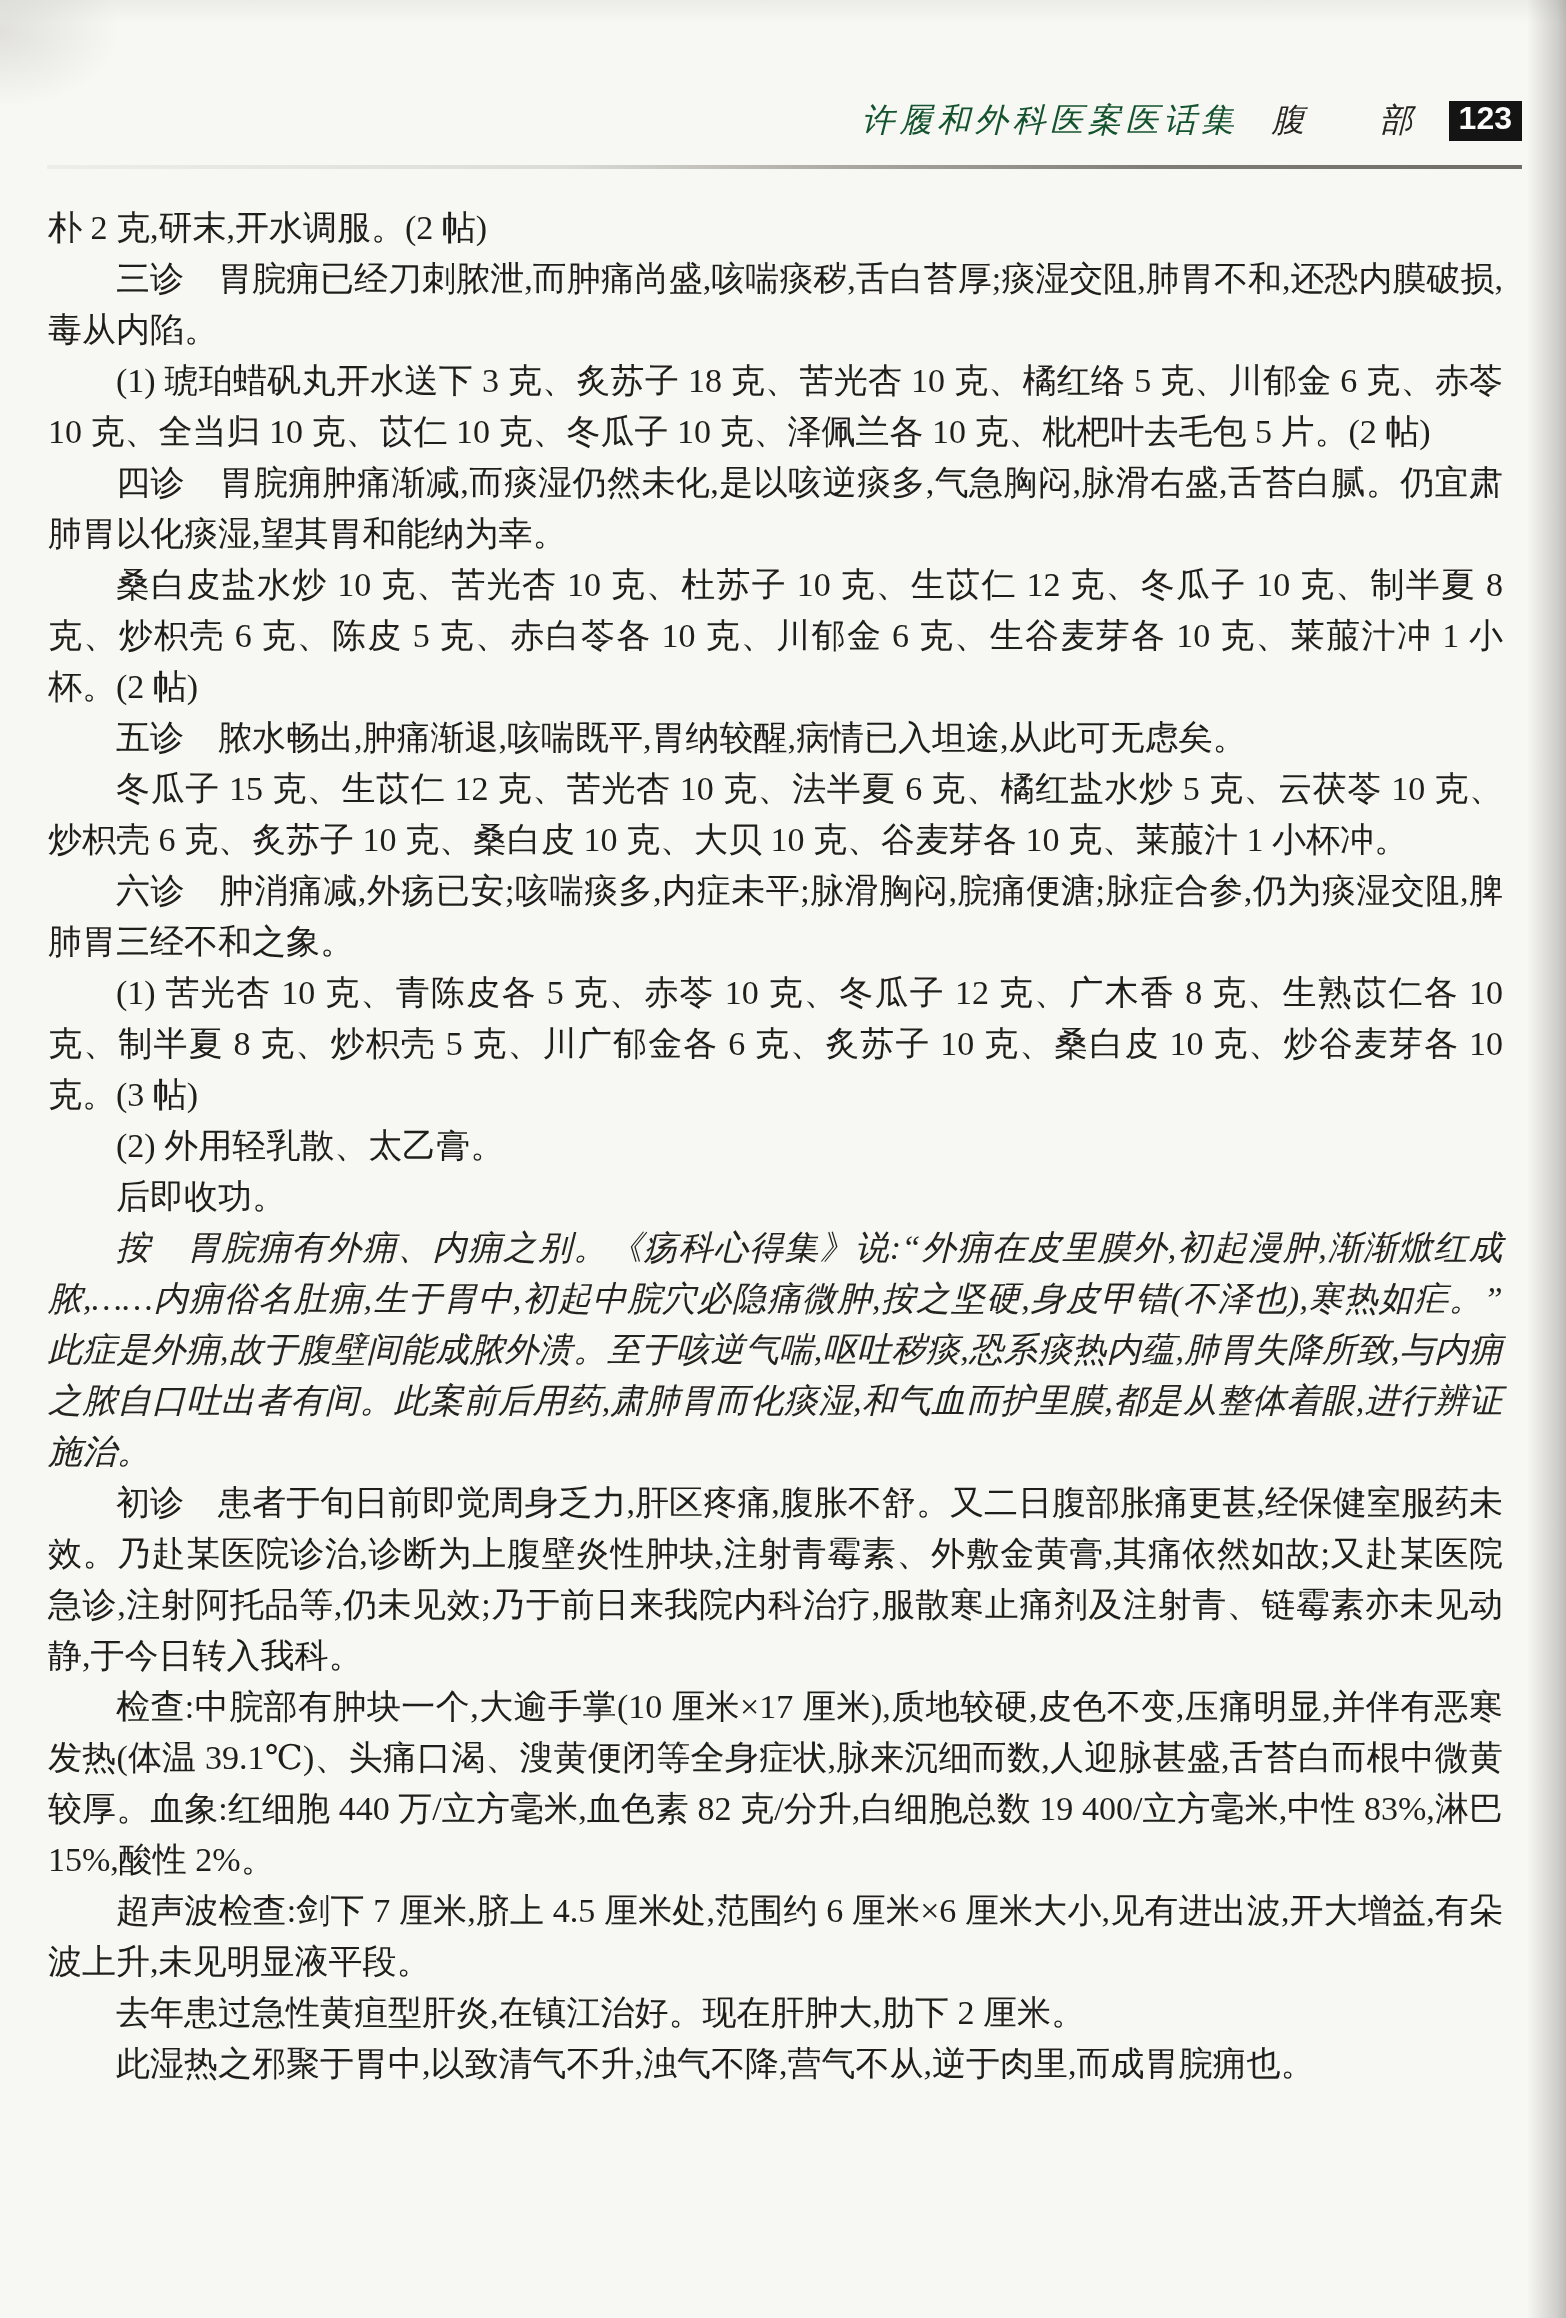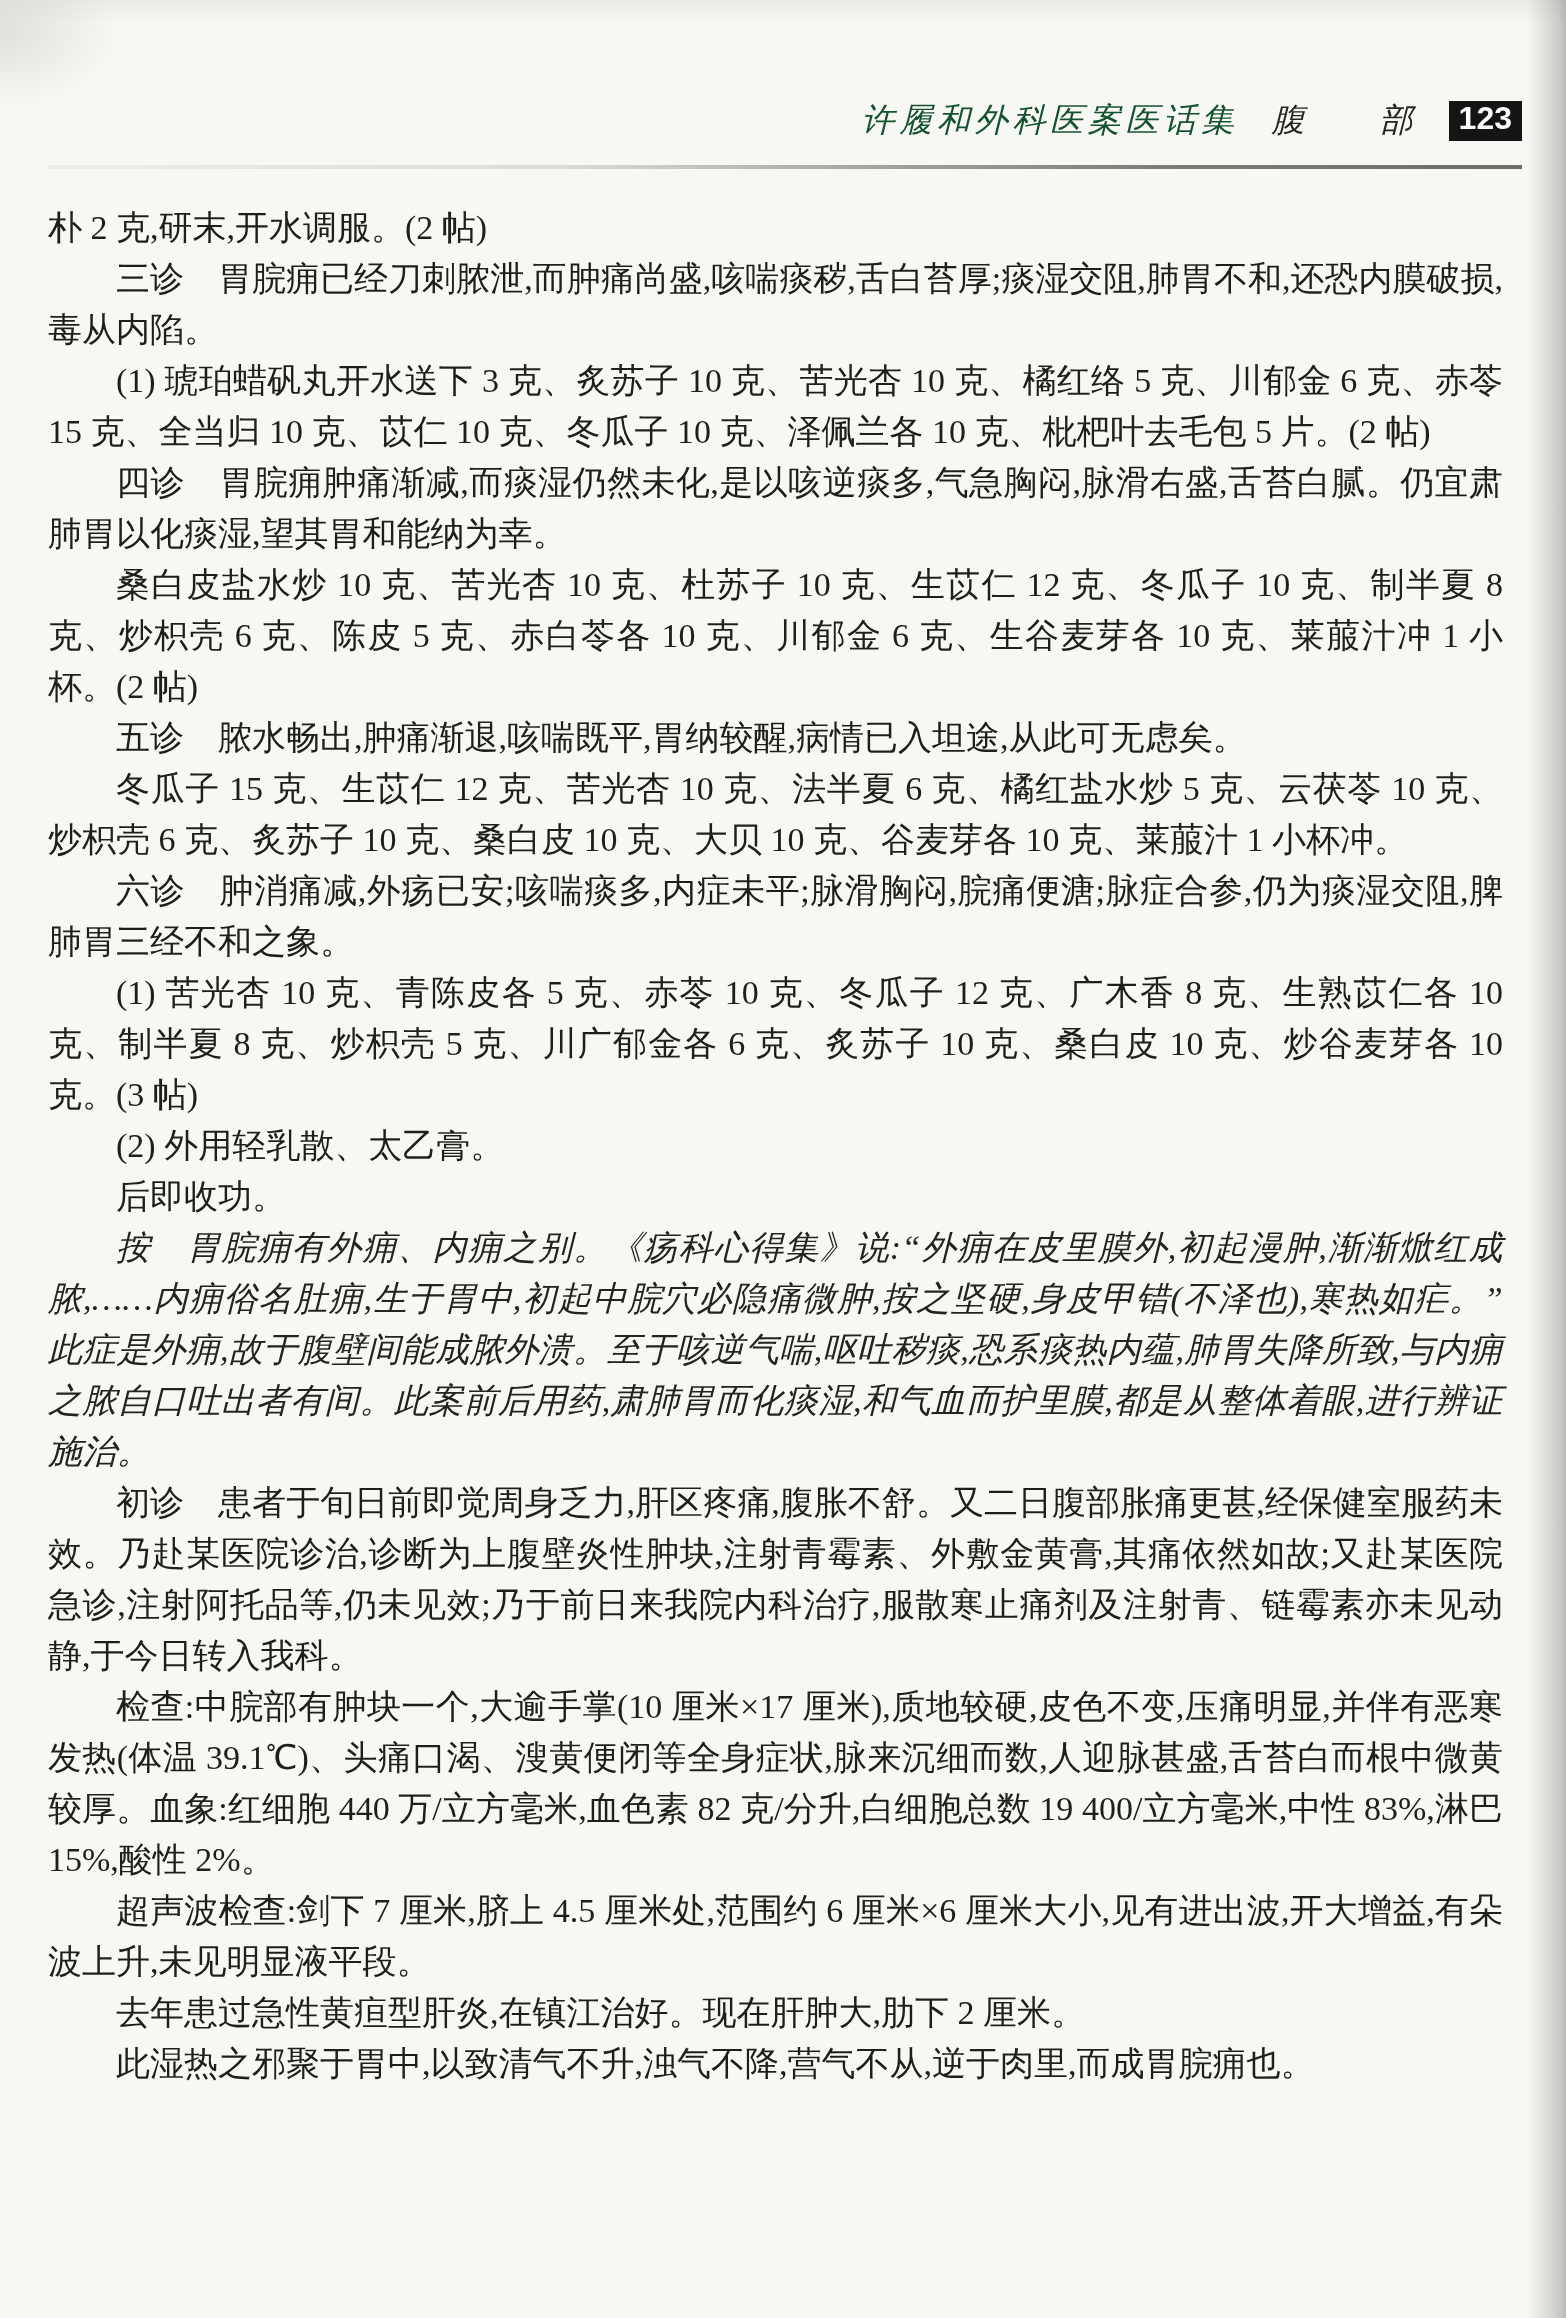--- a/index.html
+++ b/index.html
@@ -42,21 +42,21 @@
       rgba(150,148,140,0.28) 35%,
       rgba(118,116,108,0.62) 55%,
       rgba(100,98,90,0.82) 75%,
       rgba(96,94,86,0.9));
   }
   .content{
     position:absolute;top:202px;left:48px;width:1455px;
     font-size:34px;line-height:51px;
     text-align:justify;text-justify:inter-ideograph;
   }
-  .content p{margin:0;font-family:Liberation Serif, serif;}
+  .content p{margin:0;}
   .content p.indent{text-indent:68px;}
   .content p.kai{font-style:italic;letter-spacing:0.4px;color:#242320;}
 </style>
 </head>
 <body>
 
 <div class="scan-artifacts"></div>
 
 <div class="page-header">
   <span class="header-title kai-face">许履和外科医案医话集</span>
@@ -64,21 +64,21 @@
   <span class="header-section-2 kai-face">部</span>
   <span class="page-num-badge">123</span>
 </div>
 
 <div class="header-rule"></div>
 
 <div class="content">
 
 <p class="para">朴 2 克,研末,开水调服。(2 帖)</p>
     <p class="para indent">三诊　胃脘痈已经刀刺脓泄,而肿痛尚盛,咳喘痰秽,舌白苔厚;痰湿交阻,肺胃不和,还恐内膜破损,毒从内陷。</p>
-    <p class="para indent">(1) 琥珀蜡矾丸开水送下 3 克、炙苏子 10 克、苦光杏 10 克、橘红络 5 克、川郁金 6 克、赤苓 15 克、全当归 10 克、苡仁 10 克、冬瓜子 10 克、泽佩兰各 10 克、枇杷叶去毛包 5 片。(2 帖)</p>
+    <p class="para indent">(1) 琥珀蜡矾丸开水送下 3 克、炙苏子 18 克、苦光杏 10 克、橘红络 5 克、川郁金 6 克、赤苓 10 克、全当归 10 克、苡仁 10 克、冬瓜子 10 克、泽佩兰各 10 克、枇杷叶去毛包 5 片。(2 帖)</p>
     <p class="para indent">四诊　胃脘痈肿痛渐减,而痰湿仍然未化,是以咳逆痰多,气急胸闷,脉滑右盛,舌苔白腻。仍宜肃肺胃以化痰湿,望其胃和能纳为幸。</p>
     <p class="para indent">桑白皮盐水炒 10 克、苦光杏 10 克、杜苏子 10 克、生苡仁 12 克、冬瓜子 10 克、制半夏 8 克、炒枳壳 6 克、陈皮 5 克、赤白苓各 10 克、川郁金 6 克、生谷麦芽各 10 克、莱菔汁冲 1 小杯。(2 帖)</p>
     <p class="para indent">五诊　脓水畅出,肿痛渐退,咳喘既平,胃纳较醒,病情已入坦途,从此可无虑矣。</p>
     <p class="para indent">冬瓜子 15 克、生苡仁 12 克、苦光杏 10 克、法半夏 6 克、橘红盐水炒 5 克、云茯苓 10 克、炒枳壳 6 克、炙苏子 10 克、桑白皮 10 克、大贝 10 克、谷麦芽各 10 克、莱菔汁 1 小杯冲。</p>
     <p class="para indent">六诊　肿消痛减,外疡已安;咳喘痰多,内症未平;脉滑胸闷,脘痛便溏;脉症合参,仍为痰湿交阻,脾肺胃三经不和之象。</p>
     <p class="para indent">(1) 苦光杏 10 克、青陈皮各 5 克、赤苓 10 克、冬瓜子 12 克、广木香 8 克、生熟苡仁各 10 克、制半夏 8 克、炒枳壳 5 克、川广郁金各 6 克、炙苏子 10 克、桑白皮 10 克、炒谷麦芽各 10 克。(3 帖)</p>
     <p class="para indent">(2) 外用轻乳散、太乙膏。</p>
     <p class="para indent">后即收功。</p>
     <p class="para kai indent">按　胃脘痈有外痈、内痈之别。《疡科心得集》说:“外痈在皮里膜外,初起漫肿,渐渐焮红成脓,……内痈俗名肚痈,生于胃中,初起中脘穴必隐痛微肿,按之坚硬,身皮甲错(不泽也),寒热如疟。”此症是外痈,故于腹壁间能成脓外溃。至于咳逆气喘,呕吐秽痰,恐系痰热内蕴,肺胃失降所致,与内痈之脓自口吐出者有间。此案前后用药,肃肺胃而化痰湿,和气血而护里膜,都是从整体着眼,进行辨证施治。</p>
     <p class="para indent">初诊　患者于旬日前即觉周身乏力,肝区疼痛,腹胀不舒。又二日腹部胀痛更甚,经保健室服药未效。乃赴某医院诊治,诊断为上腹壁炎性肿块,注射青霉素、外敷金黄膏,其痛依然如故;又赴某医院急诊,注射阿托品等,仍未见效;乃于前日来我院内科治疗,服散寒止痛剂及注射青、链霉素亦未见动静,于今日转入我科。</p>

